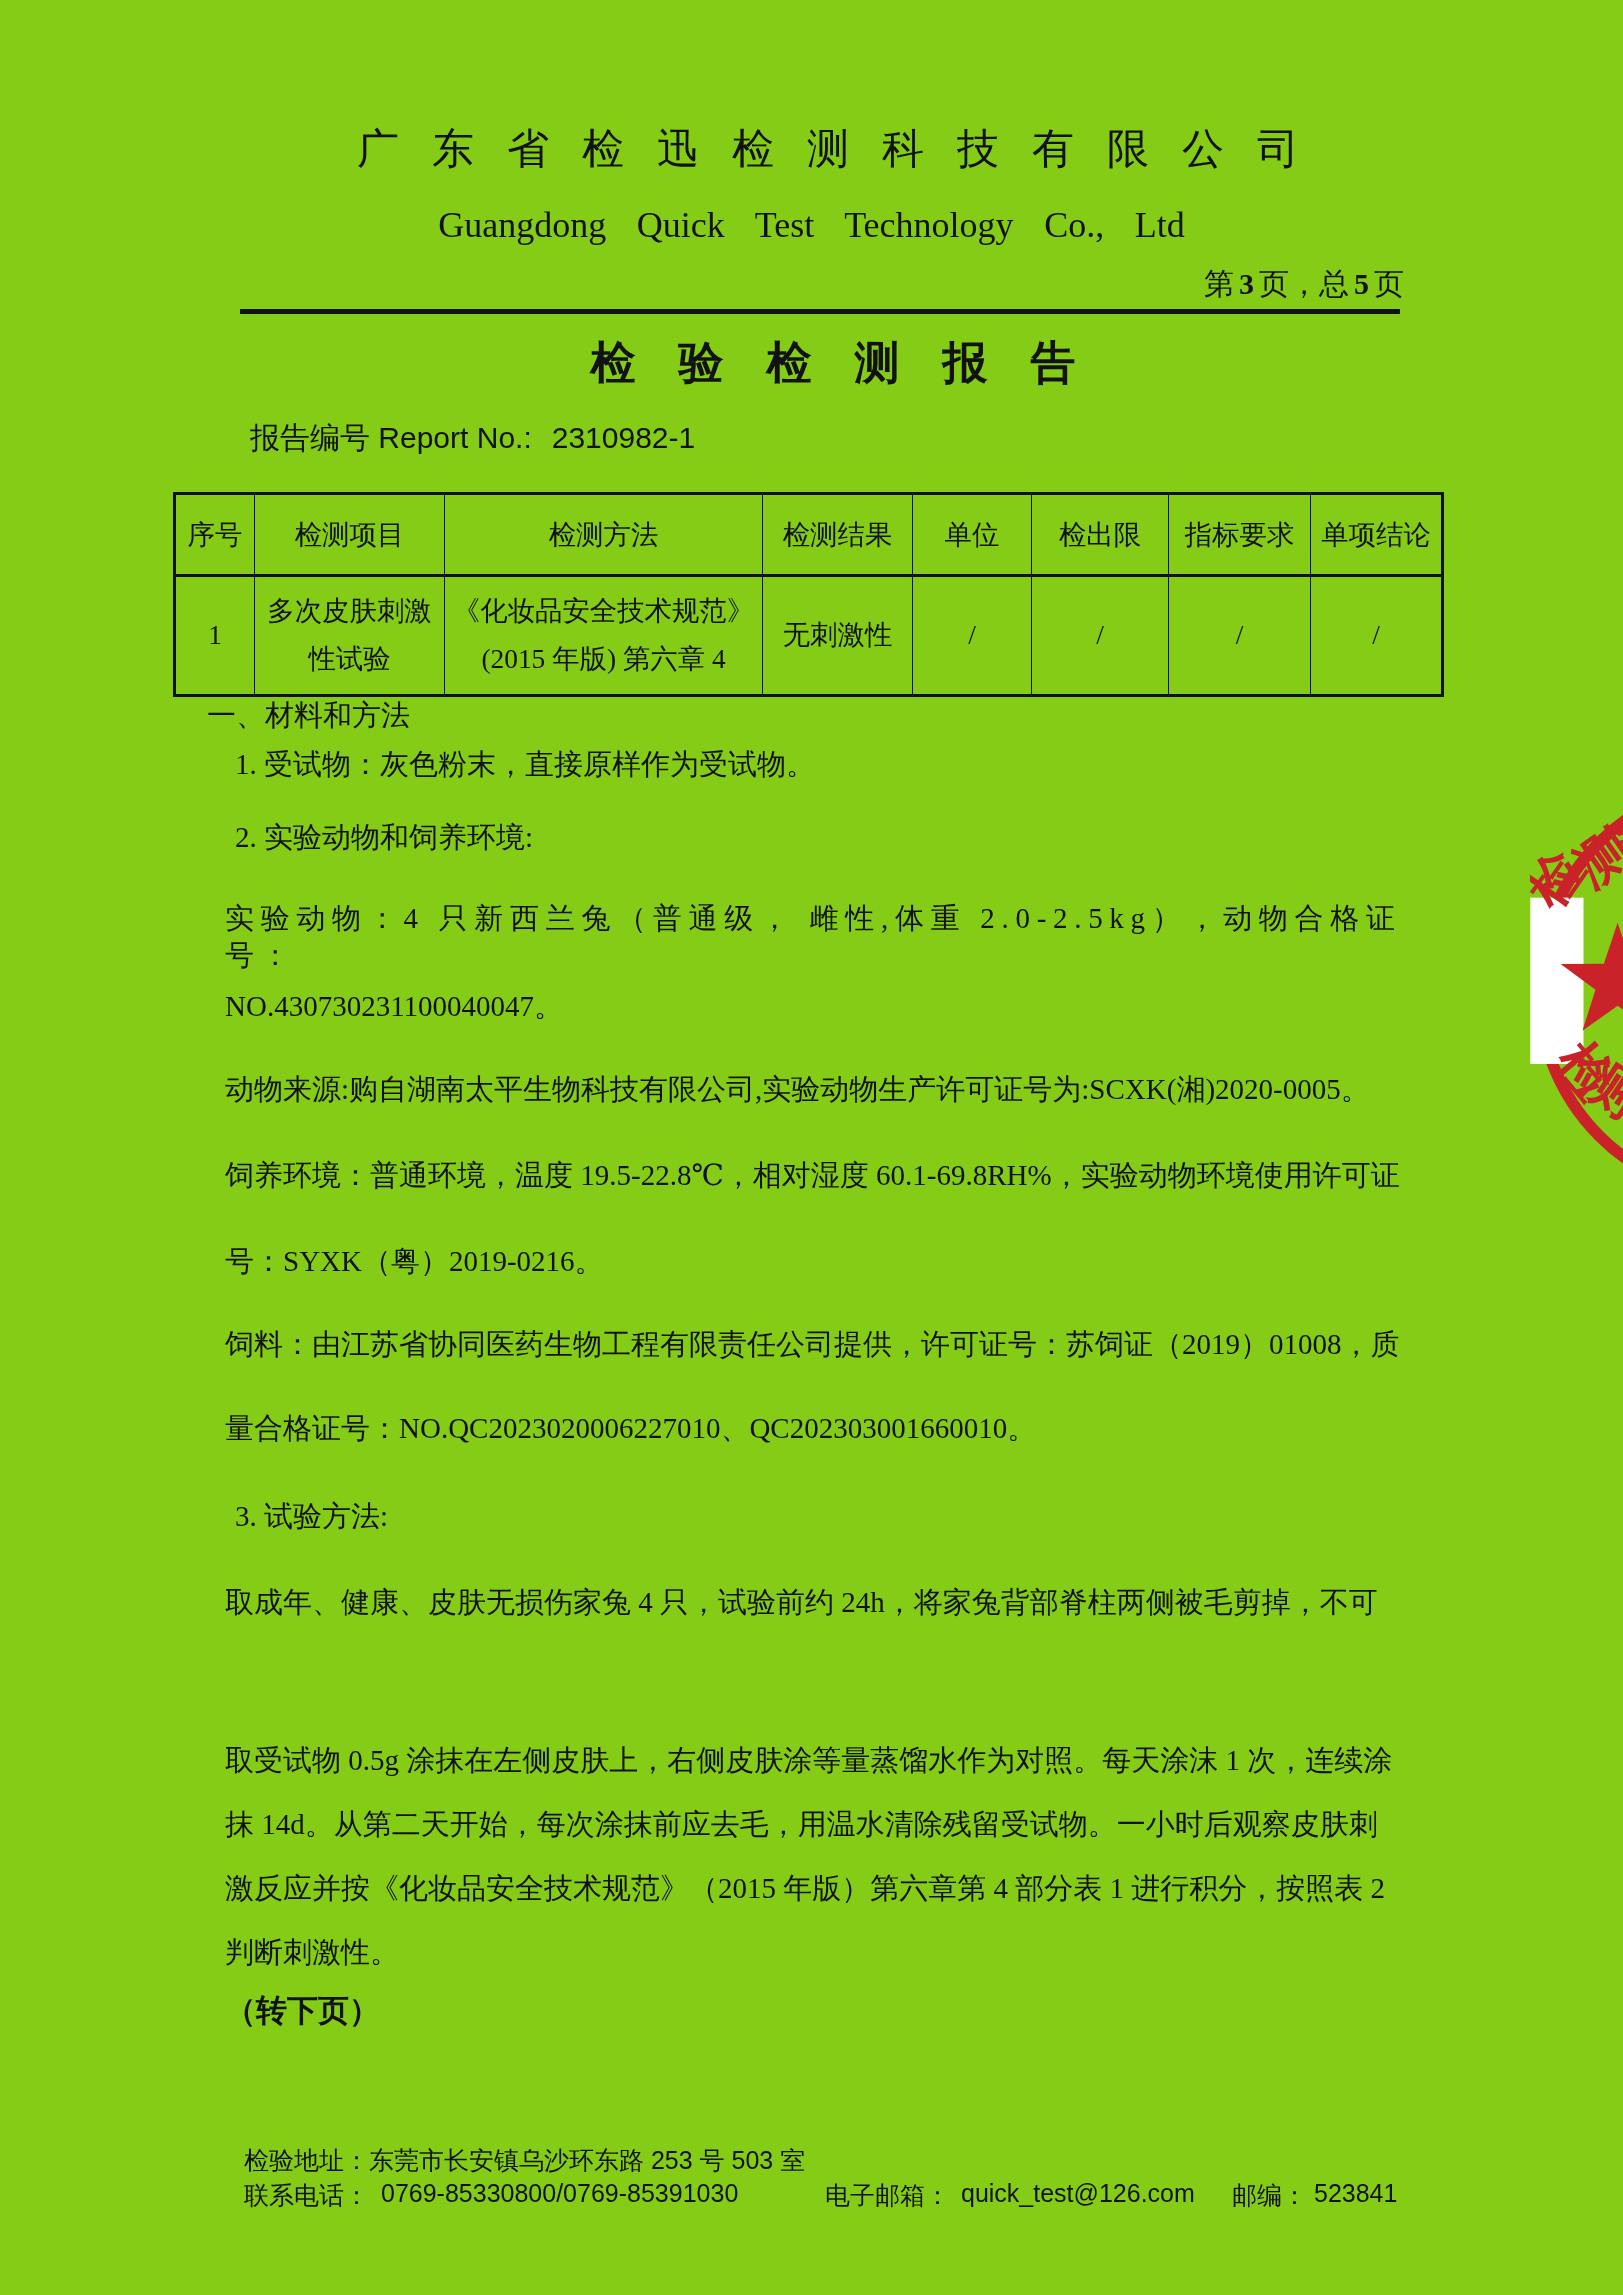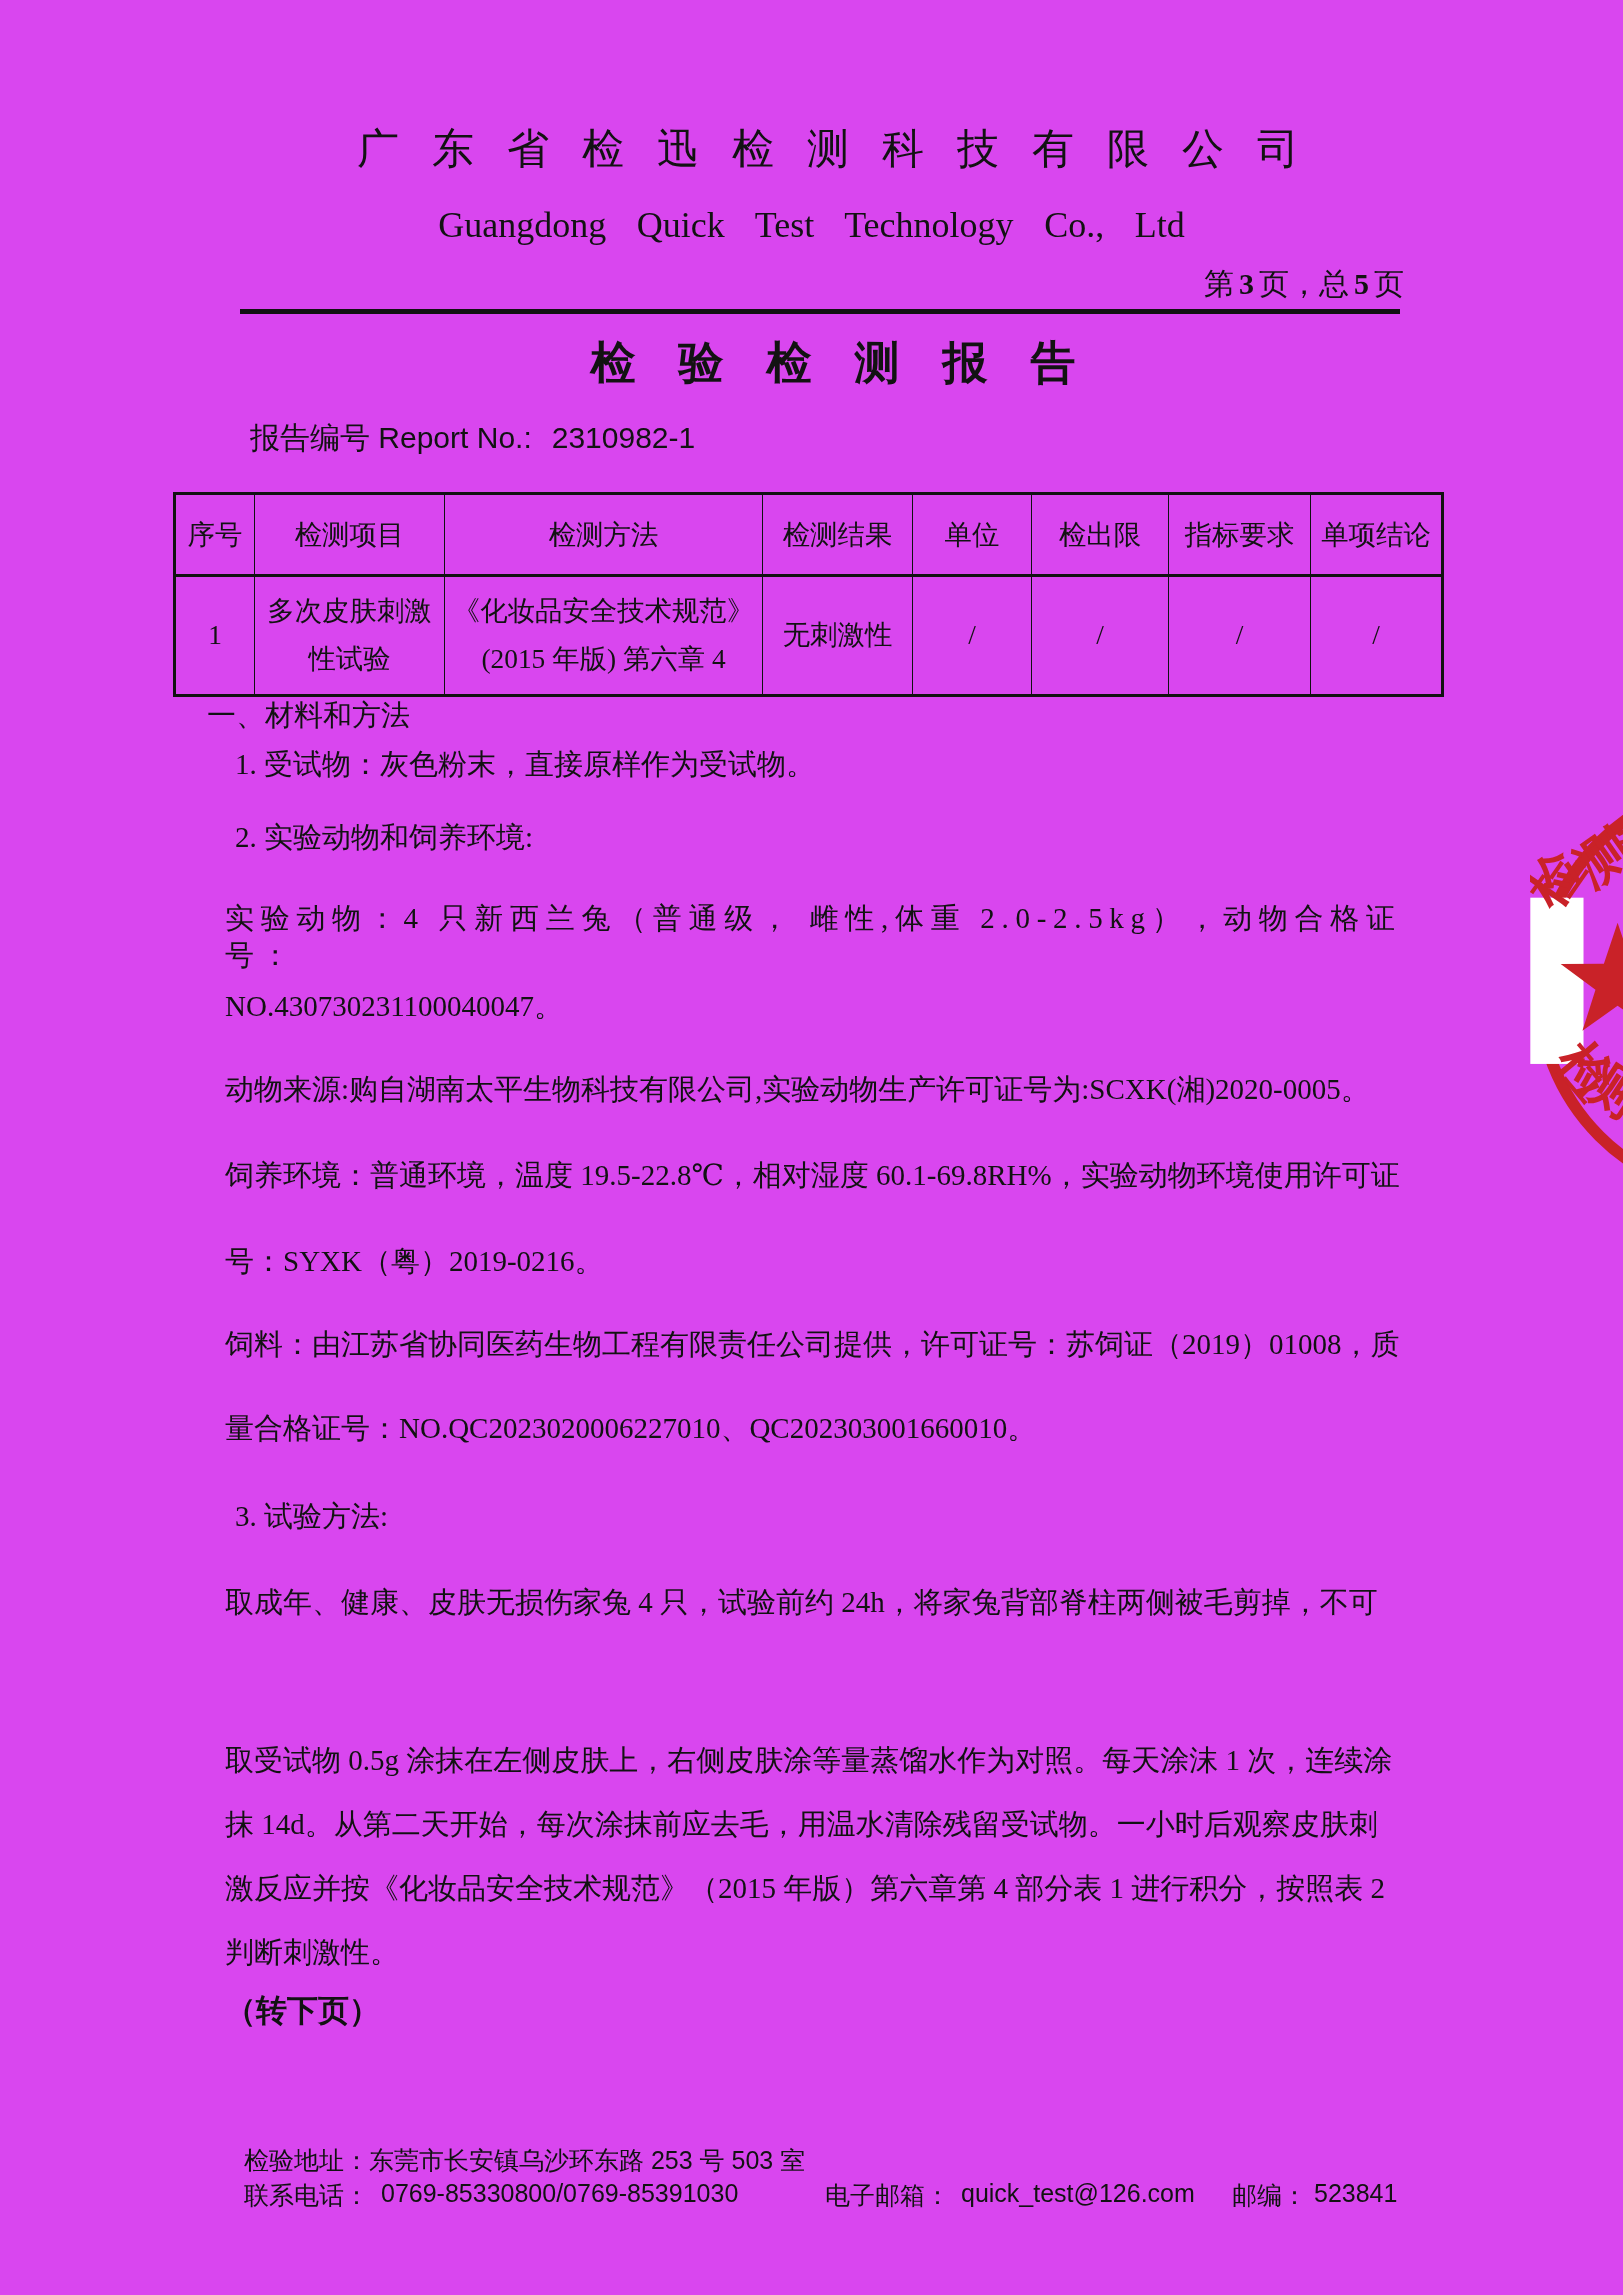--- a/index.html
+++ b/index.html
@@ -1,17 +1,17 @@
 <!DOCTYPE html>
 <html style="font-size:13.3px"><head>
 <meta charset="utf-8">
 <style>
   html,body{margin:0;padding:0;background:#888;}
   .page{
-    position:relative; width:1623px; height:2295px; background:#d946ef;
+    position:relative; width:1623px; height:2295px; background:#84cc16;
     overflow:hidden; color:#121212;
     font-family:"Liberation Serif","DejaVu Serif",serif;
   }
   .abs{position:absolute;}
   .center-line{left:0; width:1623px; text-align:center; white-space:nowrap;}
   .company-cn{top:121px; font-size:42px; letter-spacing:33px; padding-left:33px; font-weight:500;}
   .company-en{top:204px; font-size:36px; word-spacing:21.6px;}
   .page-info{top:264px; left:832px; width:572px; text-align:right; font-size:30px; white-space:nowrap;}
   .page-info b{font-family:"Liberation Serif","DejaVu Serif",serif; padding:0 5px;}
   .rule{top:309px; left:240px; width:1160px; height:5px; background:#111;}

